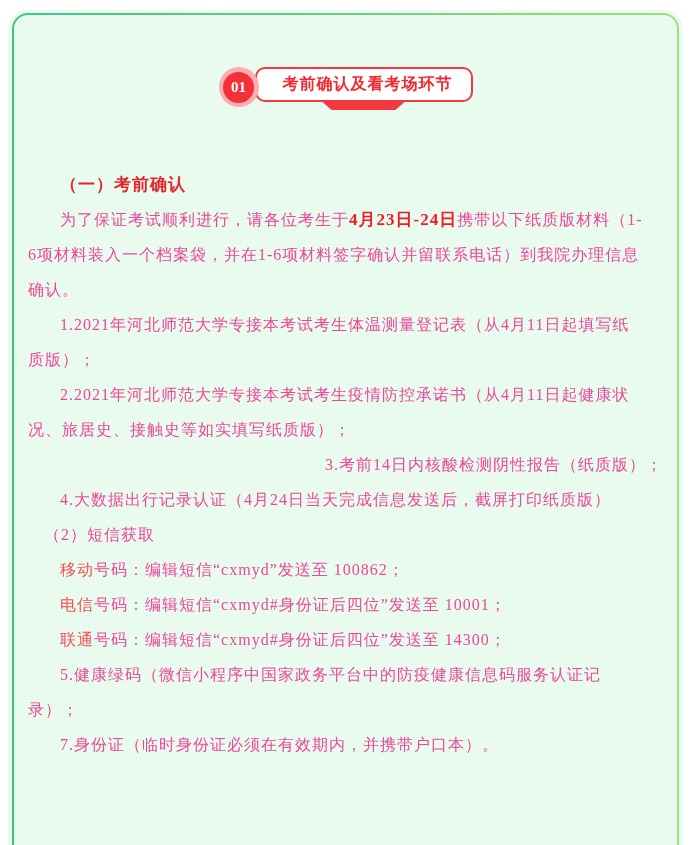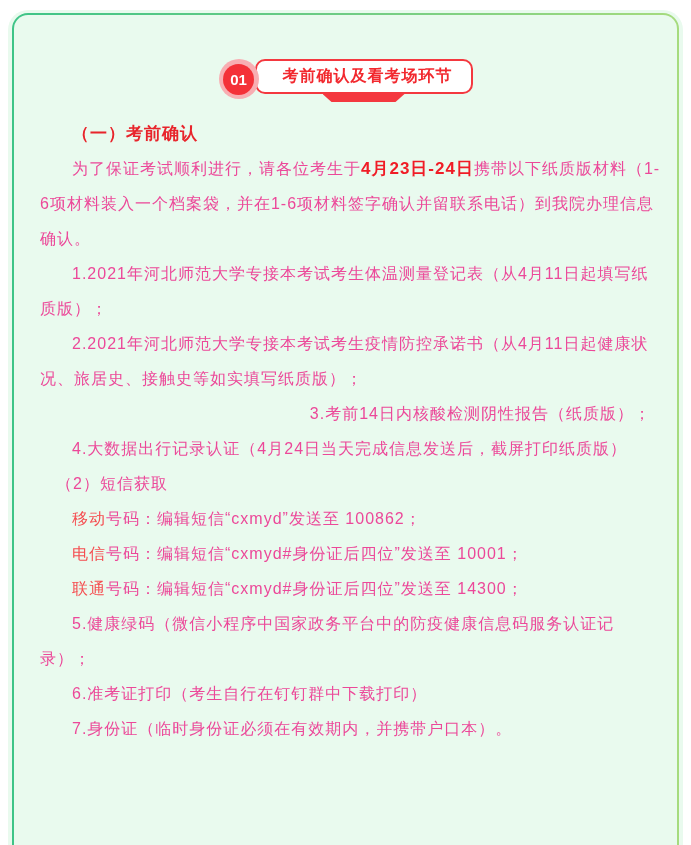--- a/index.html
+++ b/index.html
@@ -27,22 +27,23 @@
     left: 4px; right: 4px; top: 3px;
     height: 880px;
     border-radius: 16px;
     border: 2px solid transparent;
     background: linear-gradient(#e9faee, #e9faee) padding-box,
                 linear-gradient(90deg, #3ec487 0%, #6fcc84 50%, #a6db7e 100%) border-box;
   }
 
   .content {
     position: absolute;
-    left: 0; top: 4px; right: 0;
+    left: 0; top: 12px; right: 0;
     padding-top: 48px;
+    font-family: Liberation Serif, serif;
   }
 
   
   .badge-group {
     position: relative;
     width: max-content;
     height: 57px;
     margin: 0 auto;
   }
   .badge-circle-outer {
@@ -86,21 +87,22 @@
     position: absolute;
     left: 50%; bottom: -10px;
     transform: translateX(-50%);
     width: 82px; height: 8px;
     background: #f4383f;
     clip-path: polygon(0 0, 100% 0, 89% 100%, 11% 100%);
   }
 
   
   .content-area {
-    padding: 0 40px;
+    margin-top: 43px;
+    padding: 0 28px;
   }
   .line {
     line-height: 35px;
     font-size: 16px;
     letter-spacing: 1px;
     color: #58b87e;
     white-space: pre;
   }
   .seg-green   { color: #ec4899; }
   .seg-red     { color: #f54d50; }
@@ -139,18 +141,17 @@
         <div class="line" style="padding-left: 2em;"><span class="seg-green">2.2021年河北师范大学专接本考试考生疫情防控承诺书（从4月11日起健康状</span></div>
         <div class="line"><span class="seg-green">况、旅居史、接触史等如实填写纸质版）；</span></div>
         <div class="line" style="padding-left: 2em; text-align: right;"><span class="seg-green">3.考前14日内核酸检测阴性报告（纸质版）；</span></div>
         <div class="line" style="padding-left: 2em;"><span class="seg-green">4.大数据出行记录认证（4月24日当天完成信息发送后，截屏打印纸质版）</span></div>
         <div class="line" style="padding-left: 1em;"><span class="seg-green">（2）短信获取</span></div>
         <div class="line" style="padding-left: 2em;"><span class="seg-red">移动</span><span class="seg-green">号码：编辑短信“cxmyd”发送至 100862；</span></div>
         <div class="line" style="padding-left: 2em;"><span class="seg-red">电信</span><span class="seg-green">号码：编辑短信“cxmyd#身份证后四位”发送至 10001；</span></div>
         <div class="line" style="padding-left: 2em;"><span class="seg-red">联通</span><span class="seg-green">号码：编辑短信“cxmyd#身份证后四位”发送至 14300；</span></div>
         <div class="line" style="padding-left: 2em;"><span class="seg-green">5.健康绿码（微信小程序中国家政务平台中的防疫健康信息码服务认证记</span></div>
         <div class="line"><span class="seg-green">录）；</span></div>
-        <div class="line" style="padding-left: 2em;"><span class="seg-green">6.准考证打印（考生自行在钉钉群中下载打印）</span></div>
         <div class="line" style="padding-left: 2em;"><span class="seg-green">7.身份证（临时身份证必须在有效期内，并携带户口本）。</span></div>
       </div>
 
   </div>
 </div>
 
 </body></html>

